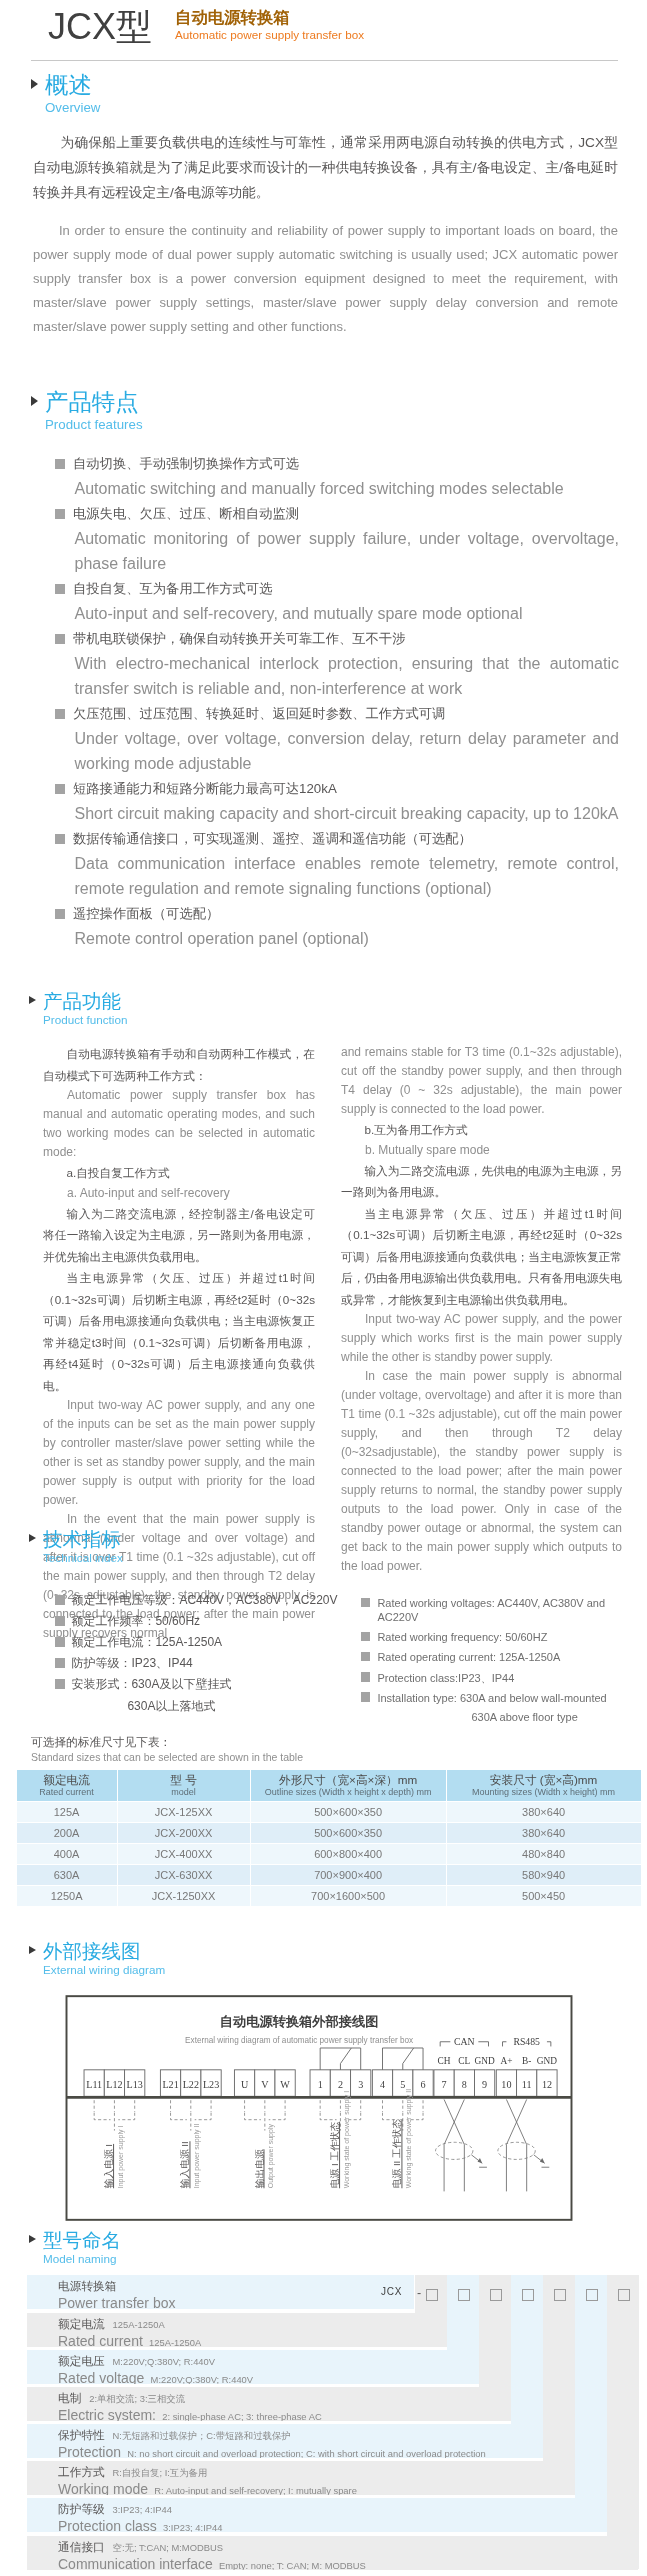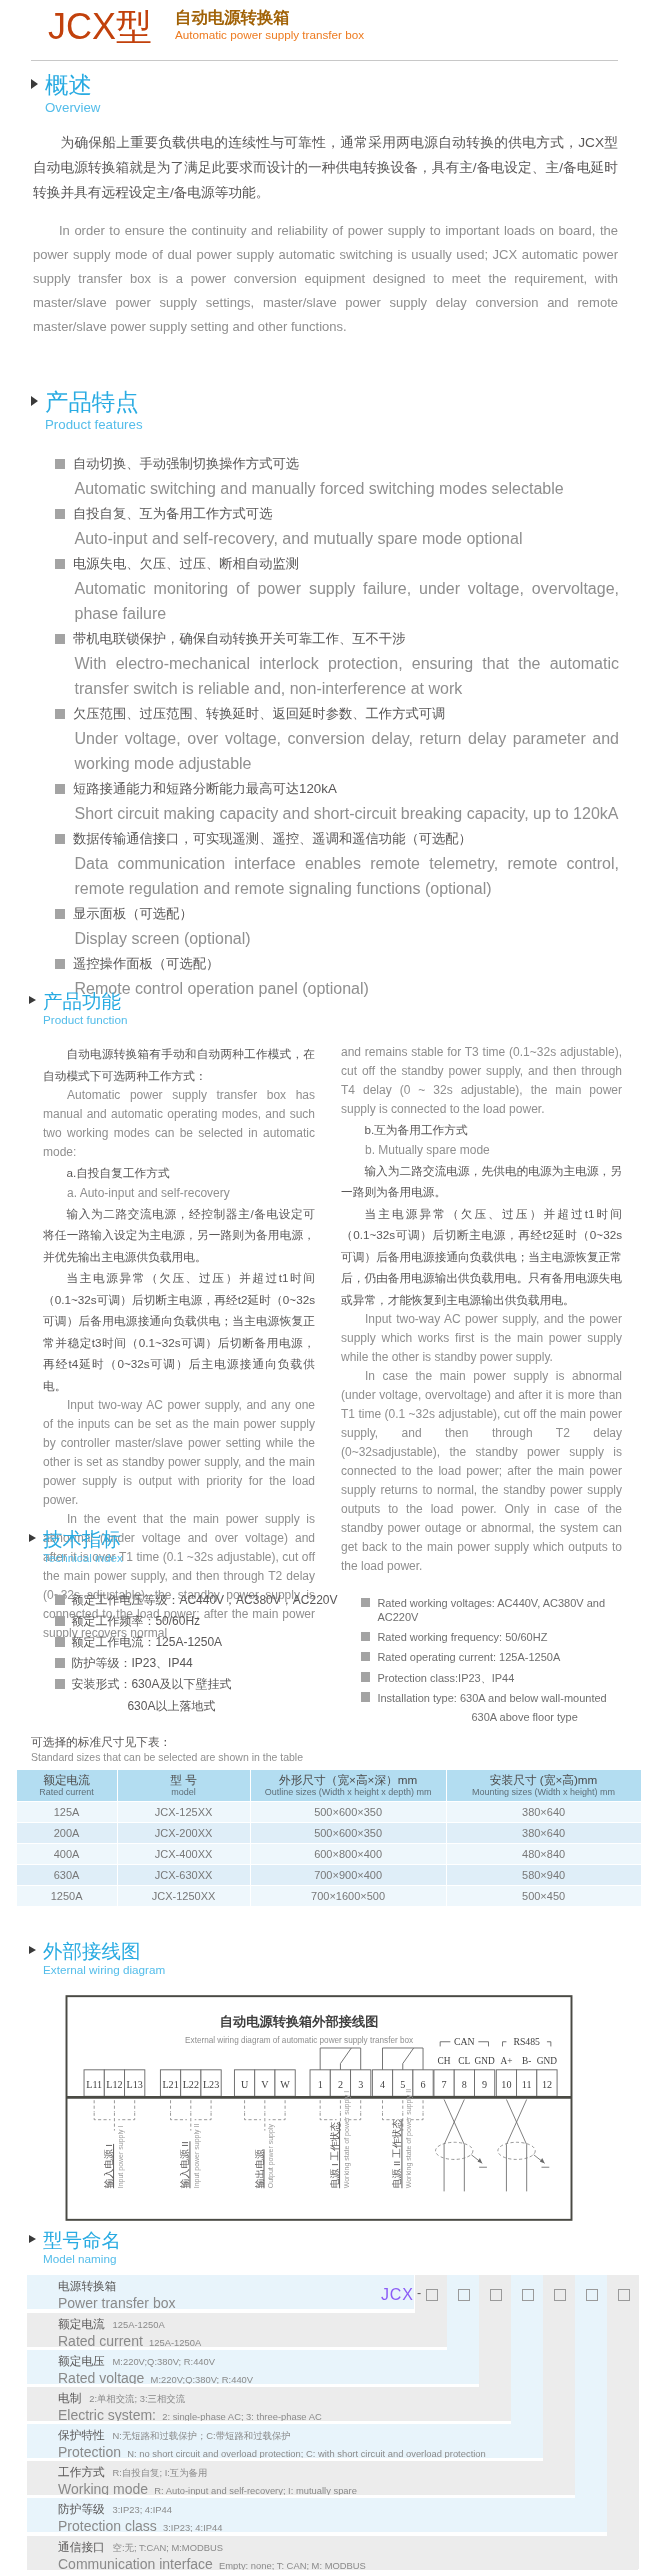--- a/index.html
+++ b/index.html
@@ -1,20 +1,20 @@
 <!DOCTYPE html>
 <html style="font-size:12.5px"><head>
 <meta charset="utf-8">
 <style>
   html,body{margin:0;padding:0;background:#fff;}
   .page{position:relative;width:648px;height:2576px;background:#ffffff;overflow:hidden;
         font-family:"Liberation Sans","DejaVu Sans",sans-serif;}
 
   
-  .brand-model{position:absolute;top:3.1px;left:48px;font-size:36px;color:#c2410c;letter-spacing:0px;text-align:center;}
+  .brand-model{position:absolute;top:3.1px;left:48px;font-size:36px;color:#404040;letter-spacing:0px;text-align:center;}
   .brand-sub{position:absolute;top:7.8px;left:175px;}
   .brand-sub-cn{font-size:16.4px;font-weight:bold;color:#a16207;line-height:19px;}
   .brand-sub-en{font-size:11.7px;color:#ed7b21;line-height:15.6px;}
   .divider{position:absolute;top:60px;left:31px;width:587px;border-top:0.8px solid #c8c8c8;}
 
   
   .sec-head{position:absolute;left:45px;}
   .sec-head .tri{position:absolute;left:-14px;top:7px;width:0;height:0;
       border-left:7.8px solid #3a3a3a;border-top:5.5px solid transparent;border-bottom:5.5px solid transparent;}
   .sec-head .cn{font-size:23.4px;color:#29abe2;line-height:26.5px;}
@@ -75,21 +75,21 @@
   .nm-row{position:absolute;height:34px;overflow:hidden;}
   .nm-line1{margin:3.9px 0 0 31px;white-space:nowrap;}
   .nm-line2{margin:1.6px 0 0 31px;white-space:nowrap;}
   .nm-cn{font-size:11.7px;color:#595757;}
   .nm-val-cn{font-size:9.4px;color:#8a8a8a;margin-left:7.8px;}
   .nm-en{font-size:14px;color:#8a8a8a;}
   .nm-val-en{font-size:9.4px;color:#8a8a8a;margin-left:6.2px;}
   .nm-stripe{position:absolute;width:32px;}
   .nm-box{position:absolute;width:10px;height:10px;border:1.6px solid #9a9a9a;background:transparent;}
   .nm-dash{position:absolute;font-size:12.5px;color:#595757;}
-  .nm-jcx{position:absolute;font-size:16px;color:#8b5cf6;letter-spacing:0.8px;}
+  .nm-jcx{position:absolute;font-size:10px;color:#404040;letter-spacing:0.8px;}
 </style>
 </head>
 <body>
 
 <div class="page">
 
   <div class="brand-model">JCX型</div>
   <div class="brand-sub">
     <div class="brand-sub-cn">自动电源转换箱</div>
     <div class="brand-sub-en">Automatic power supply transfer box</div>
@@ -108,46 +108,42 @@
     <span class="tri"></span>
     <div class="cn">产品特点</div>
     <div class="en">Product features</div>
   </div>
   <div id="features-list">
       <div class="feat-item">
         <div class="feat-cn"><span class="sq"></span><span>自动切换、手动强制切换操作方式可选</span></div>
         <div class="feat-en">Automatic switching and manually forced switching modes selectable</div>
       </div>
       <div class="feat-item">
+        <div class="feat-cn"><span class="sq"></span><span>电源失电、欠压、过压、断相自动监测</span></div>
+        <div class="feat-en">Automatic monitoring of power supply failure, under voltage, overvoltage, phase failure</div>
+      </div>
+      <div class="feat-item">
         <div class="feat-cn"><span class="sq"></span><span>自投自复、互为备用工作方式可选</span></div>
         <div class="feat-en">Auto-input and self-recovery, and mutually spare mode optional</div>
       </div>
       <div class="feat-item">
-        <div class="feat-cn"><span class="sq"></span><span>电源失电、欠压、过压、断相自动监测</span></div>
-        <div class="feat-en">Automatic monitoring of power supply failure, under voltage, overvoltage, phase failure</div>
-      </div>
-      <div class="feat-item">
         <div class="feat-cn"><span class="sq"></span><span>带机电联锁保护，确保自动转换开关可靠工作、互不干涉</span></div>
         <div class="feat-en">With electro-mechanical interlock protection, ensuring that the automatic transfer switch is reliable and, non-interference at work</div>
       </div>
       <div class="feat-item">
         <div class="feat-cn"><span class="sq"></span><span>欠压范围、过压范围、转换延时、返回延时参数、工作方式可调</span></div>
         <div class="feat-en">Under voltage, over voltage, conversion delay, return delay parameter and working mode adjustable</div>
       </div>
       <div class="feat-item">
         <div class="feat-cn"><span class="sq"></span><span>短路接通能力和短路分断能力最高可达120kA</span></div>
         <div class="feat-en">Short circuit making capacity and short-circuit breaking capacity, up to 120kA</div>
       </div>
       <div class="feat-item">
         <div class="feat-cn"><span class="sq"></span><span>数据传输通信接口，可实现遥测、遥控、遥调和遥信功能（可选配）</span></div>
         <div class="feat-en">Data communication interface enables remote telemetry, remote control, remote regulation and remote signaling functions (optional)</div>
-      </div>
-      <div class="feat-item">
-        <div class="feat-cn"><span class="sq"></span><span>显示面板（可选配）</span></div>
-        <div class="feat-en">Display screen (optional)</div>
       </div>
       <div class="feat-item">
         <div class="feat-cn"><span class="sq"></span><span>遥控操作面板（可选配）</span></div>
         <div class="feat-en">Remote control operation panel (optional)</div>
       </div>
     </div>
 
   <div class="sec-head small" style="top:990px;left:43px;">
     <span class="tri"></span>
     <div class="cn">产品功能</div>

